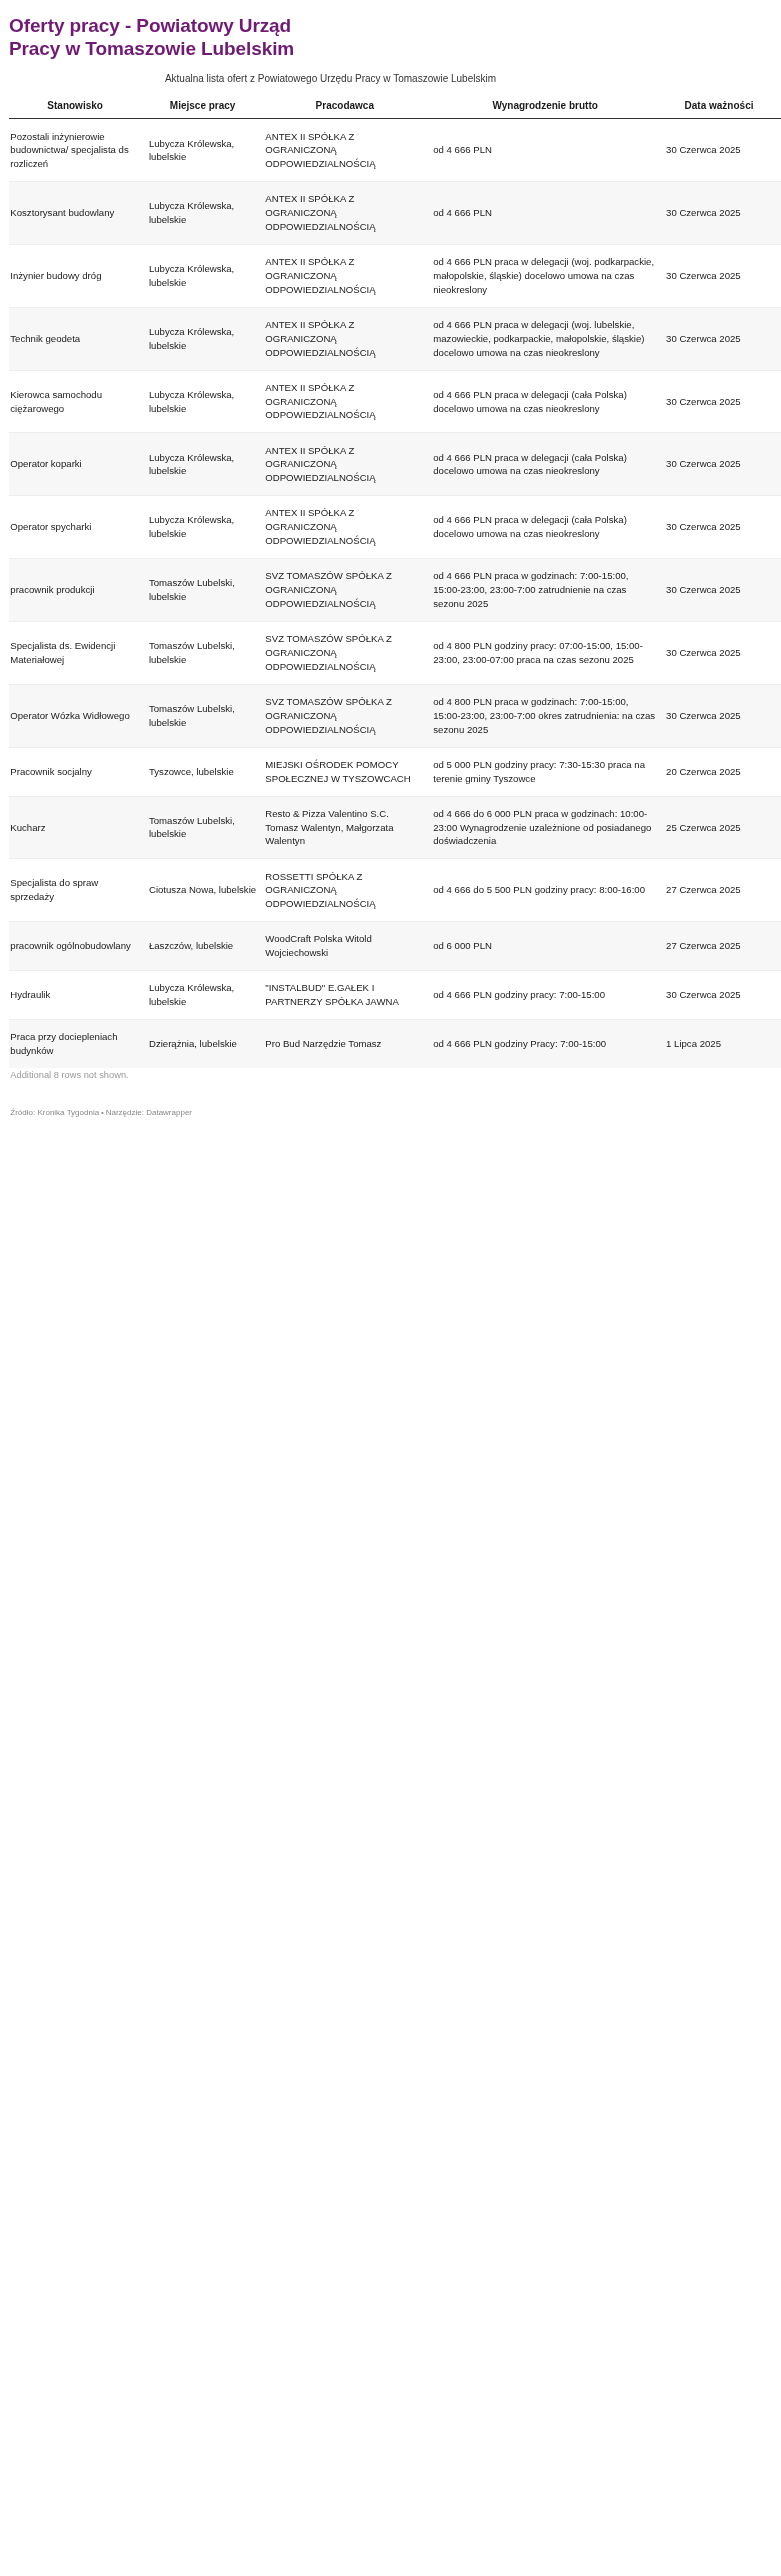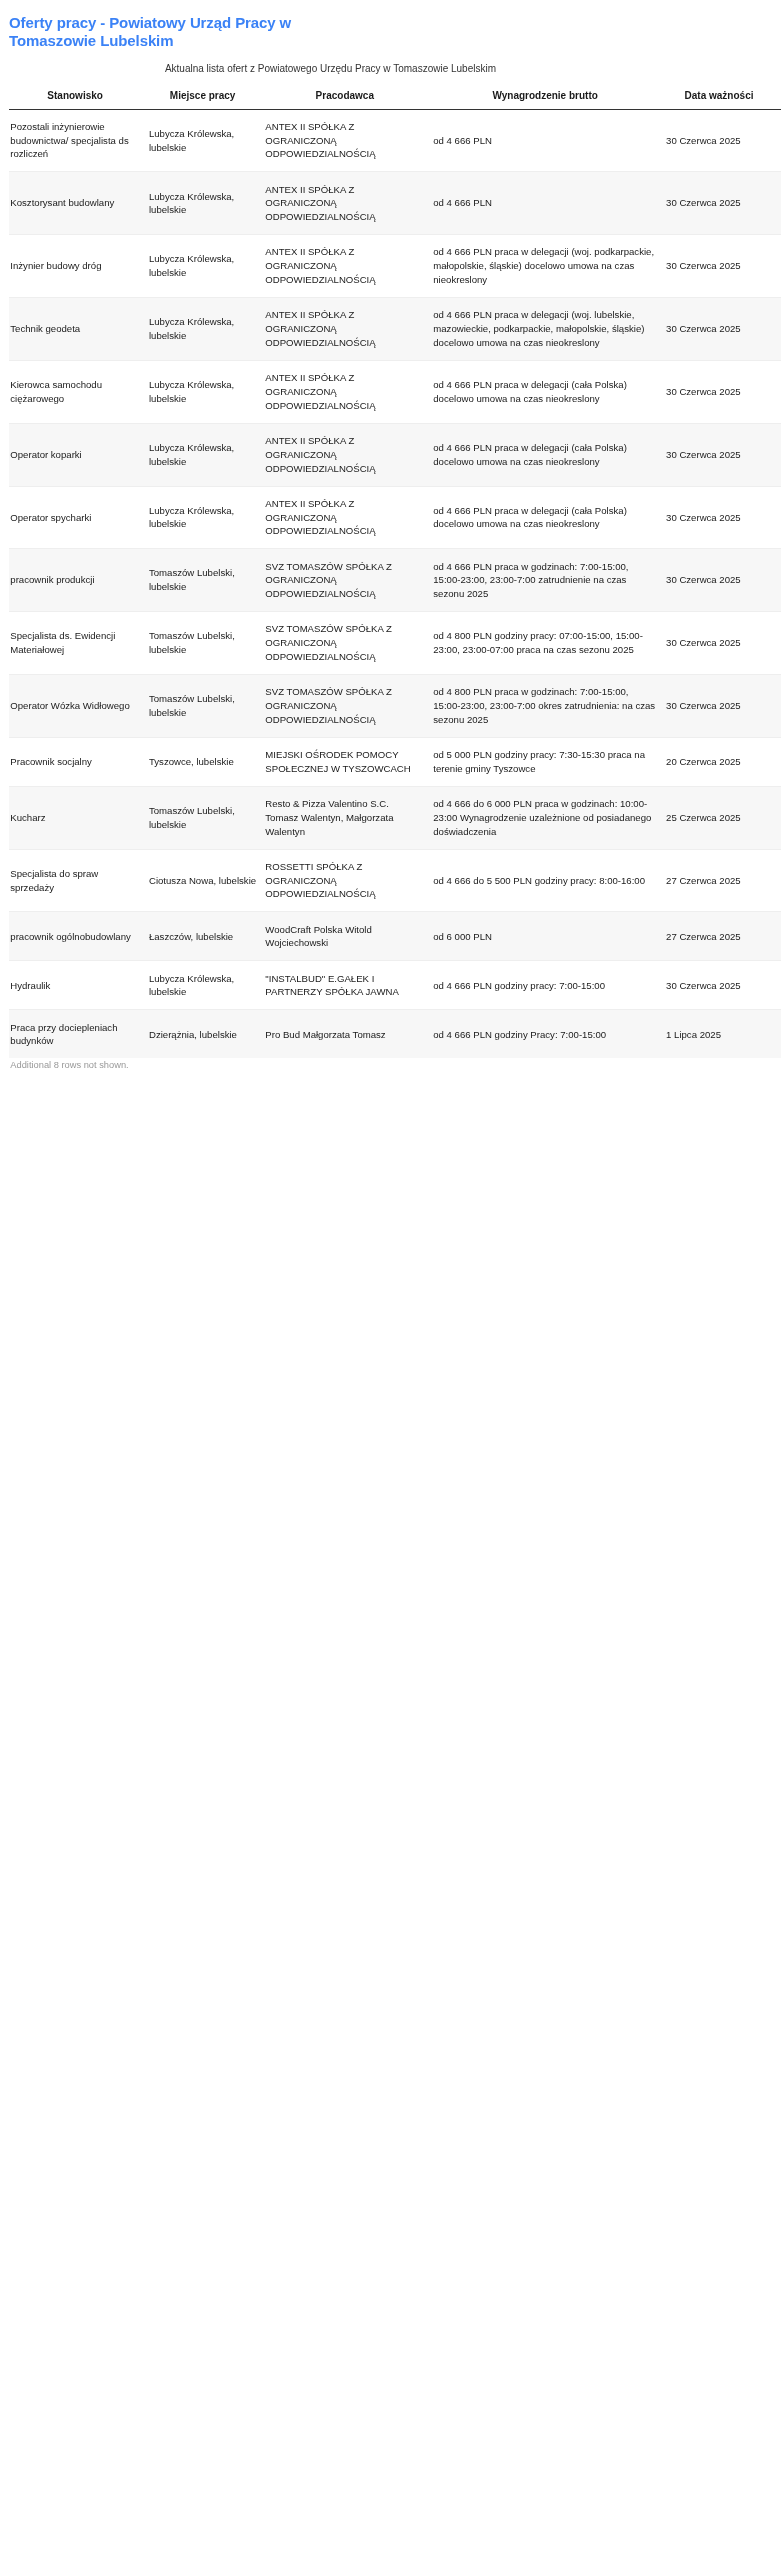--- a/index.html
+++ b/index.html
@@ -16,25 +16,25 @@
     -webkit-font-smoothing: antialiased;
   }
 
   .page {
     width: 781px;
     padding: 14px 0 0 9px;
   }
 
   
   .chart-title {
-    font-size: 15px;
+    font-size: 19px;
     line-height: 1.22;
     font-weight: 700;
     letter-spacing: -0.1px;
-    color: #3b82f6;
+    color: #701a75;
     margin: 0 0 0 0;
     max-width: 301px;
   }
   .chart-subtitle {
     font-size: 10px;
     line-height: 1.42;
     font-weight: 400;
     color: #333333;
     margin: 11.5px 0 0 0;
     max-width: 487px;
@@ -230,25 +230,30 @@
           <tr>
             <td class="col-stanowisko">Hydraulik</td>
             <td class="col-miejsce">Lubycza Królewska, lubelskie</td>
             <td class="col-pracodawca">"INSTALBUD" E.GAŁEK I PARTNERZY SPÓŁKA JAWNA</td>
             <td class="col-wynagrodzenie">od 4 666 PLN godziny pracy: 7:00-15:00</td>
             <td class="col-data">30 Czerwca 2025</td>
           </tr>
           <tr>
             <td class="col-stanowisko">Praca przy dociepleniach budynków</td>
             <td class="col-miejsce">Dzierążnia, lubelskie</td>
-            <td class="col-pracodawca">Pro Bud Małgorzata Tomasz</td>
+            <td class="col-pracodawca">Pro Bud Narzędzie Tomasz</td>
             <td class="col-wynagrodzenie">od 4 666 PLN godziny Pracy: 7:00-15:00</td>
             <td class="col-data">1 Lipca 2025</td>
           </tr>
         </tbody>
     </table>
   </div>
 
   <div class="rows-note">Additional 8 rows not shown.</div>
 
+  <div class="notes">
+    <span>Źródło:</span>
+    <span>Kronika Tygodnia</span><span class="sep">•</span><span>Narzędzie:</span>
+    <span>Datawrapper</span>
+  </div>
 
 </div>
 
 
 </body></html>

